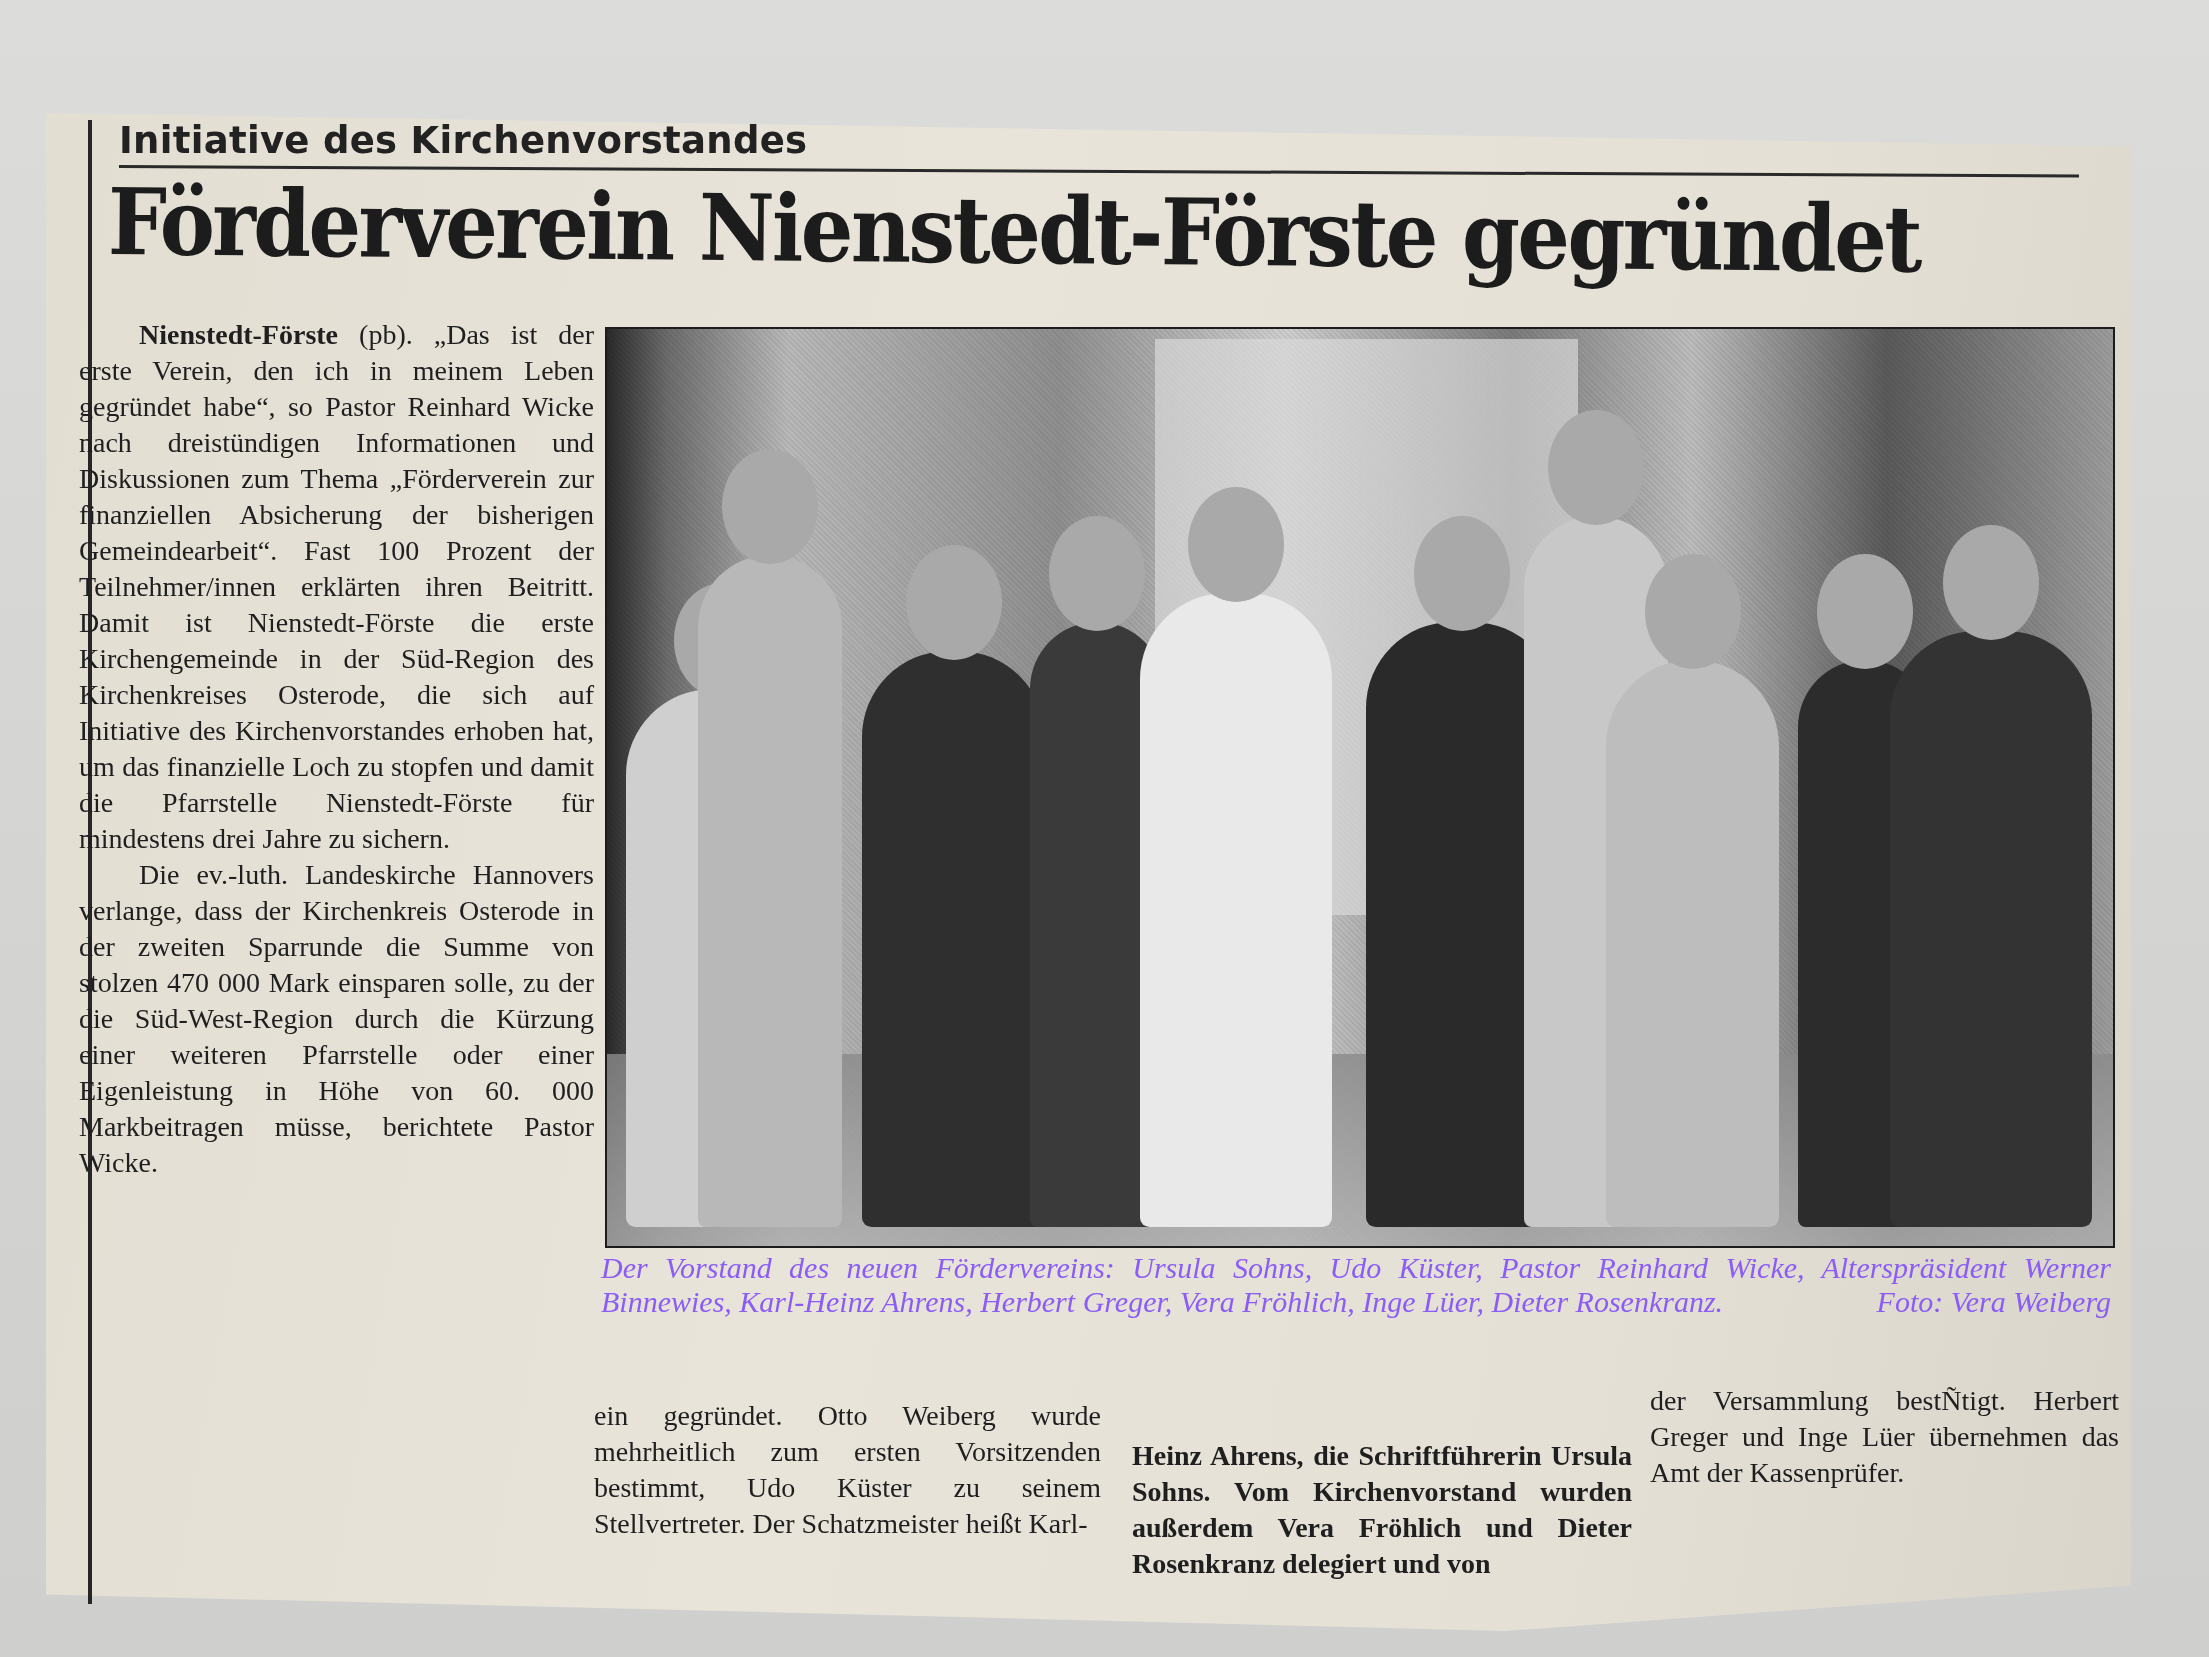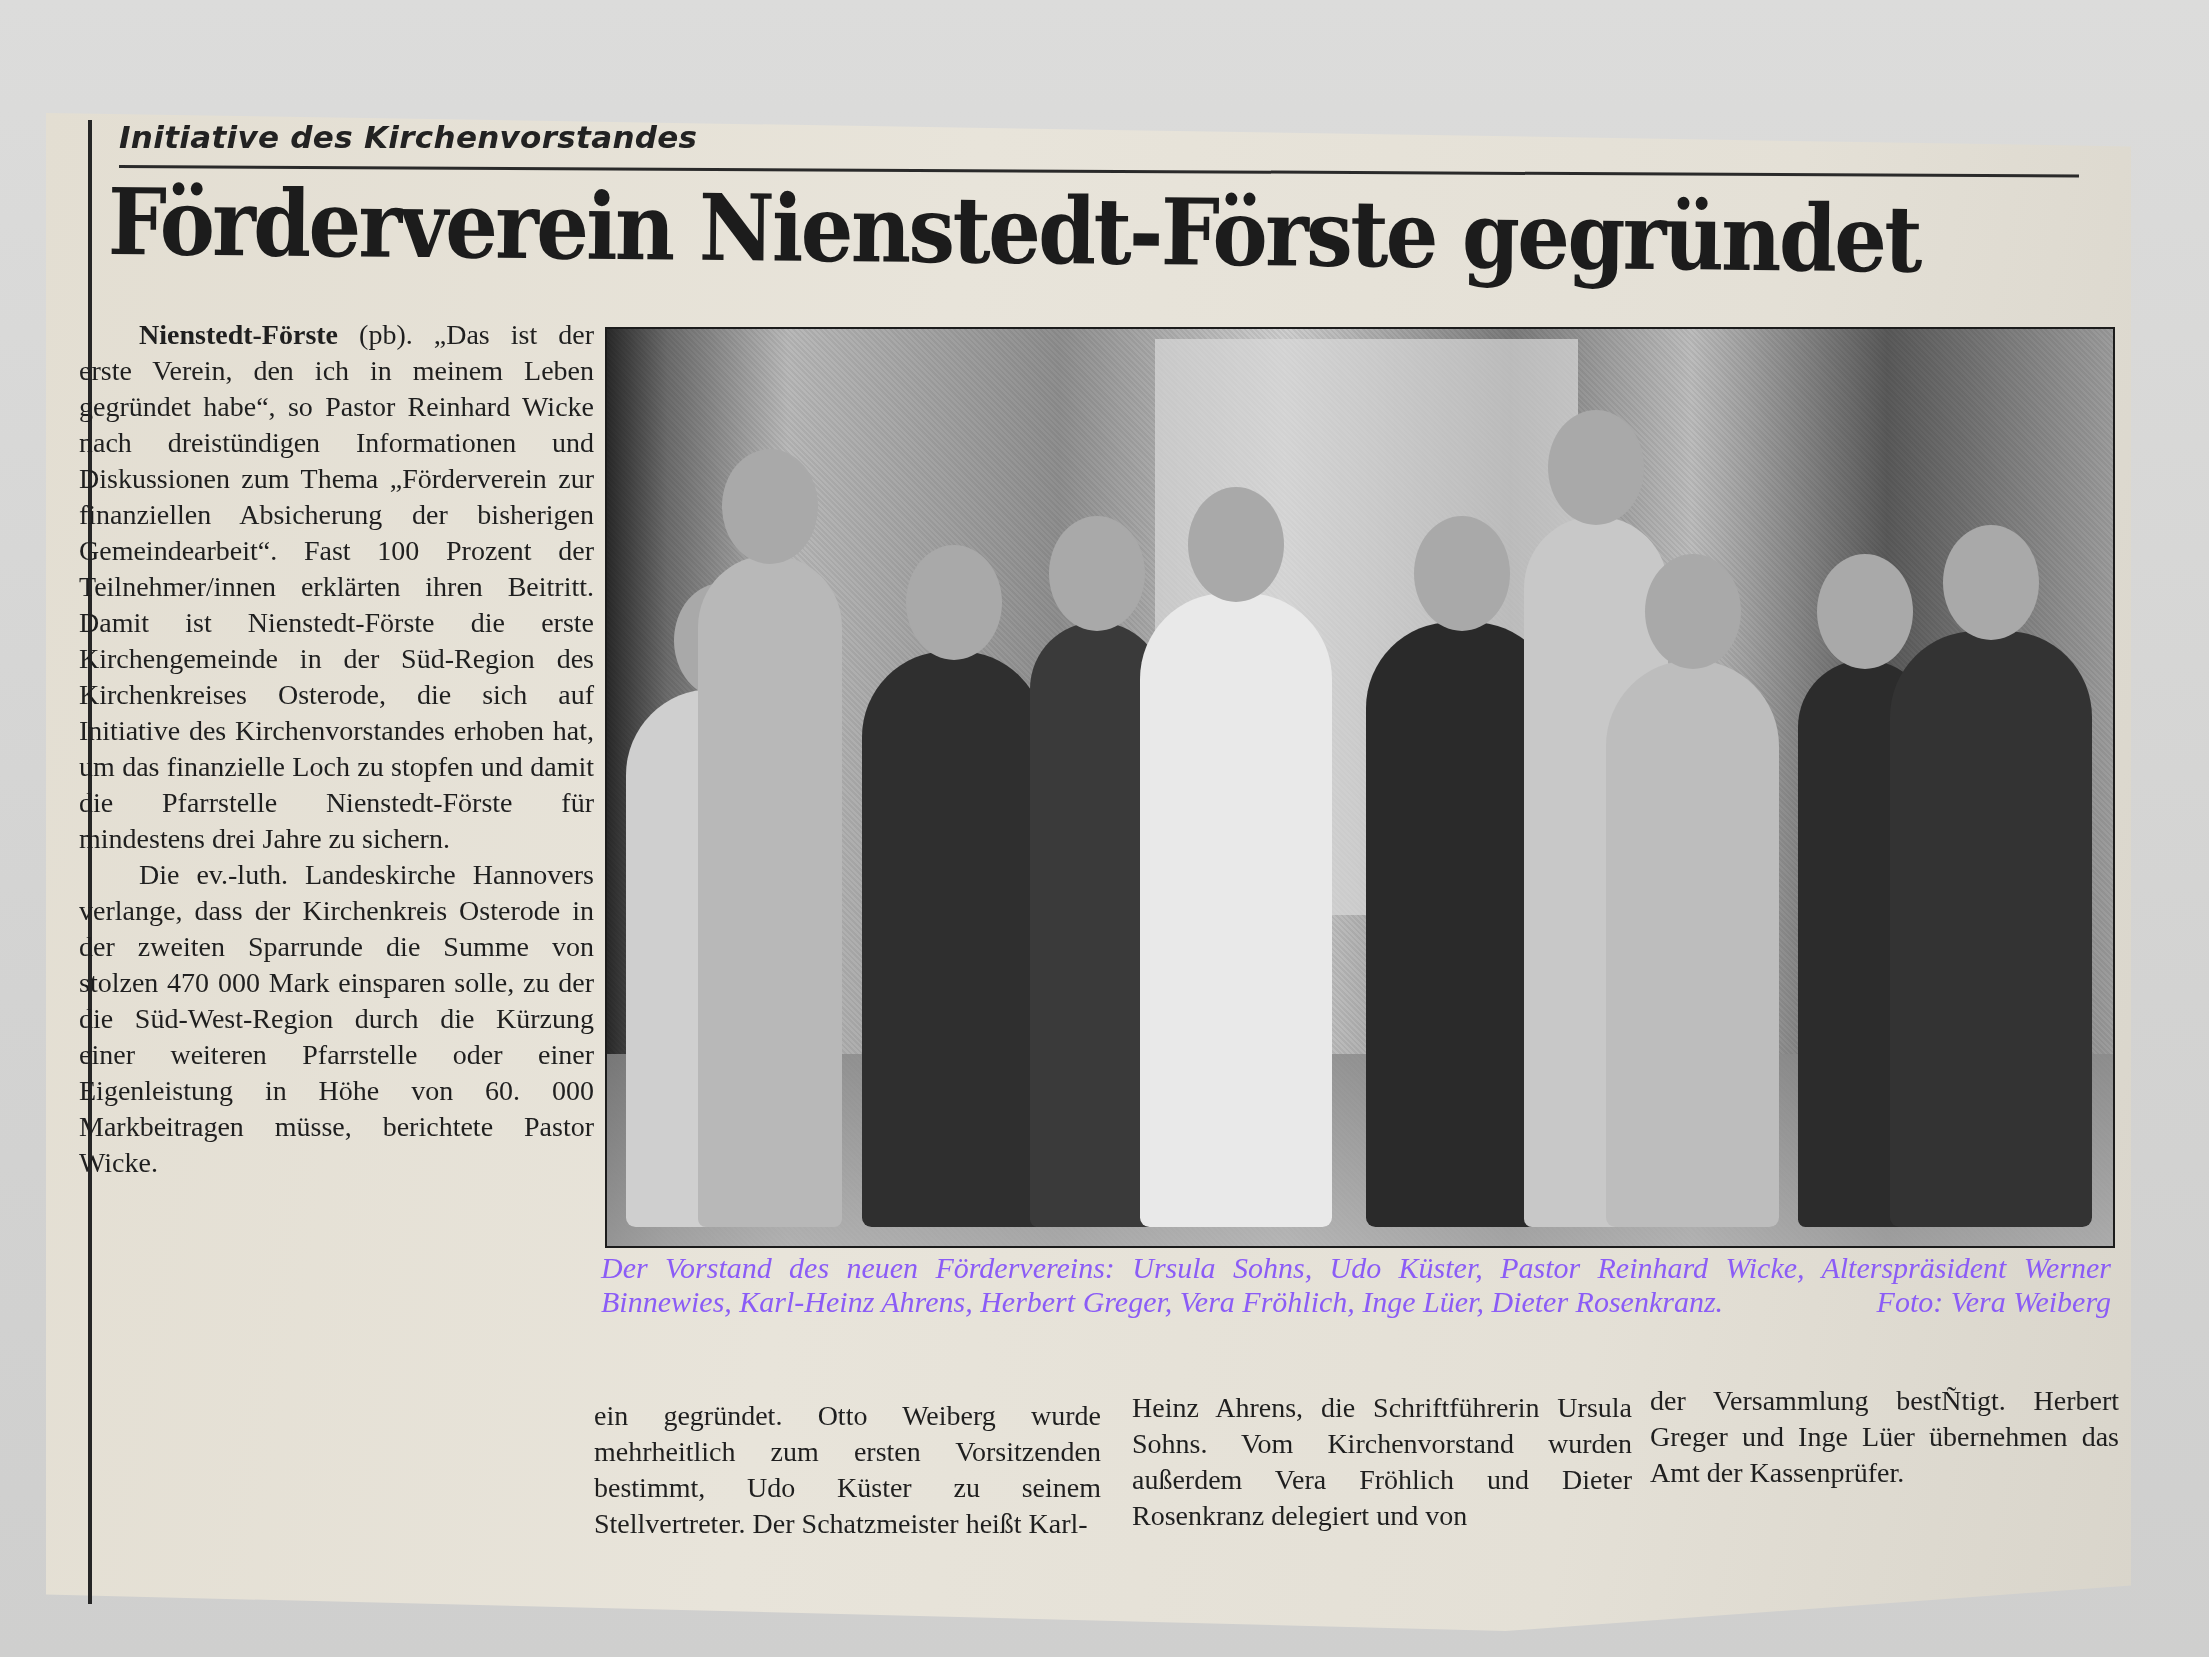--- a/index.html
+++ b/index.html
@@ -11,21 +11,21 @@
   }
   .clipping {
     position:absolute; left:46px; top:113px; width:2085px; height:1518px;
     background: linear-gradient(100deg,#e3ded2 0%,#e8e4da 40%,#e4e0d6 75%,#d9d5cb 100%);
     clip-path: polygon(0 0, 55% 1.2%, 100% 2.2%, 100% 97%, 70% 100%, 30% 98.6%, 0 97.6%);
     box-shadow: 0 0 5.8px rgba(0,0,0,.25);
   }
   .left-rule { position:absolute; left:88px; top:120px; width:3.8px; height:1484px; background:#262626; }
   .kicker {
     position:absolute; left:119px; top:119px;
-    font-family:"DejaVu Sans", sans-serif; font-weight:bold; font-size:31px; letter-spacing:0.3px; color:#222;font-style:italic;
+    font-family:"DejaVu Sans", sans-serif; font-weight:bold; font-size:37px; letter-spacing:0.3px; color:#222;
   }
   .kicker-rule { position:absolute; left:119px; top:165px; width:1960px; height:2.9px; background:#2a2a2a; transform:rotate(0.28deg); transform-origin:left; }
   .headline {
     position:absolute; left:108px; top:168px; white-space:nowrap;
     font-family:"DejaVu Serif", serif; font-weight:bold; font-size:92px; letter-spacing:-2.9px;
     transform: scaleX(.9) rotate(0.5deg); transform-origin:left; color:#1c1c1c;
   }
   .col { position:absolute; font-size:28px; line-height:36px; text-align:justify; }
   .col p { margin:0; text-indent:0; }
   .col p.indent { text-indent:60px; }
@@ -41,21 +41,21 @@
   .photo .stage { position:absolute; left:548px; top:9.6px; width:423px; height:576px; background:#d8d8d8; opacity:.7; }
   .photo .floor { position:absolute; left:0; right:0; bottom:0; height:192px; background:linear-gradient(180deg,#8a8a8a,#b0b0b0); opacity:.8;}
   .person { position:absolute; bottom:19px; border-radius:86px 86px 9.6px 9.6px; }
   .person .head { position:absolute; left:50%; top:-106px; width:96px; height:115px; margin-left:-48px; border-radius:50%; background:#a9a9a9; }
   .caption {
     position:absolute; left:601px; top:1251px; width:1510px;
     font-style:italic; font-size:30px; line-height:34px; text-align:justify; color:#8b5cf6;
   }
   .caption .credit { position:absolute; right:0; top:34px; }
   .col2 { left:594px; top:1398px; width:507px; }
-  .col3 { left:1132px; top:1390px; width:500px; }
+  .col3 { left:1132px; top:1438px; width:500px;font-weight:bold; }
   .col4 { left:1650px; top:1383px; width:469px; }
 </style>
 </head>
 <body>
 
 <div class="clipping"></div>
 <div class="left-rule"></div>
 
 <div class="kicker">Initiative des Kirchenvorstandes</div>
 <div class="kicker-rule"></div>

